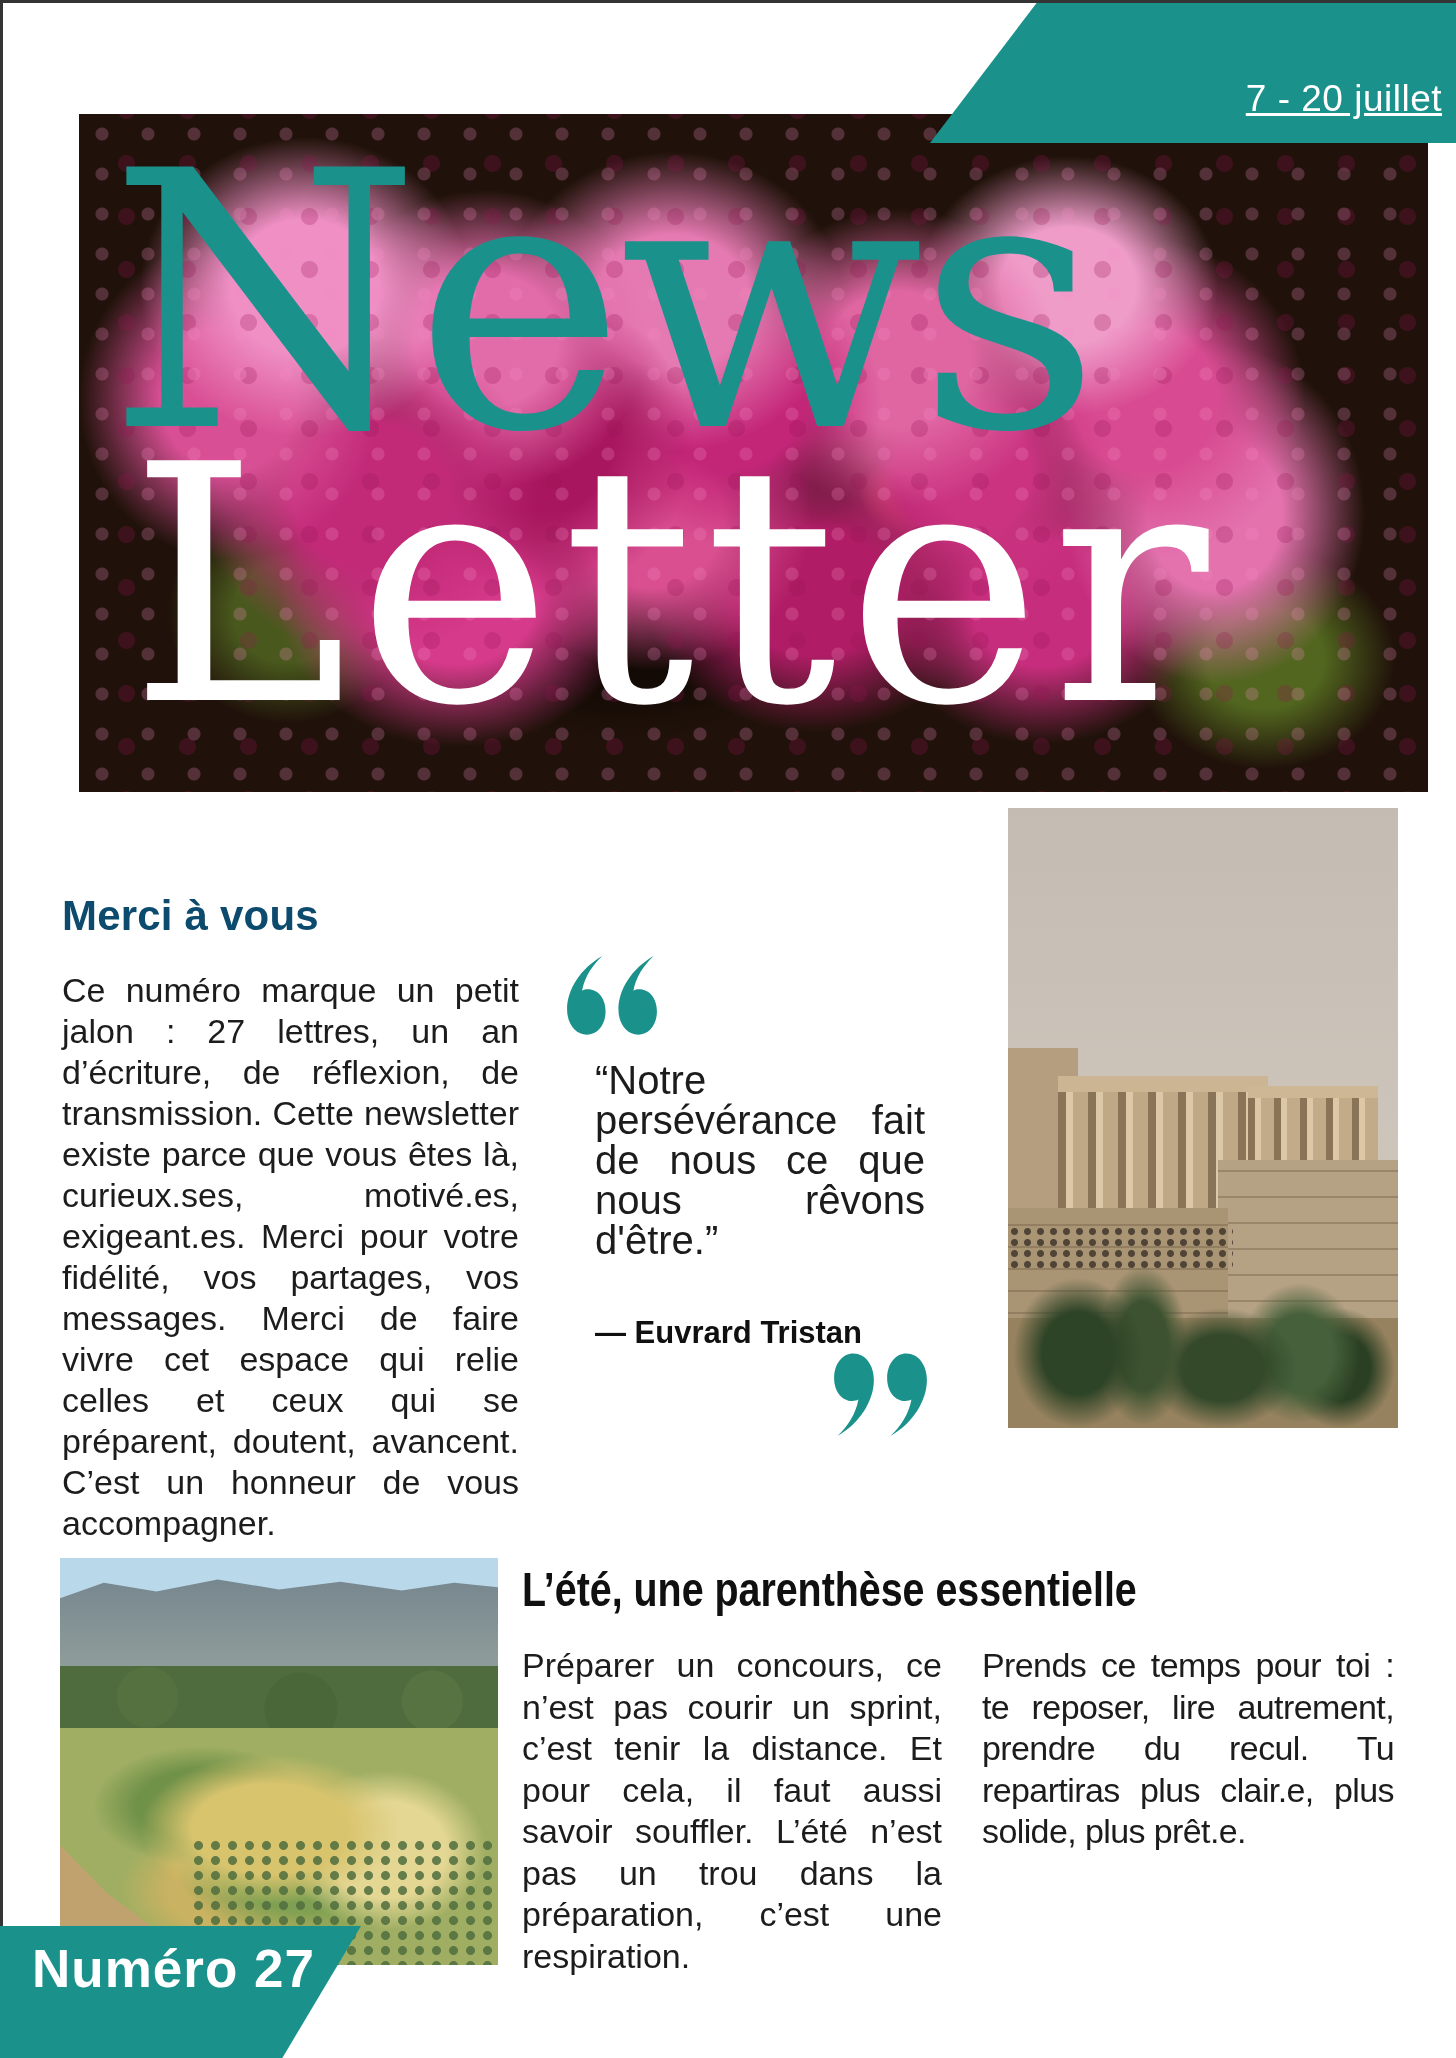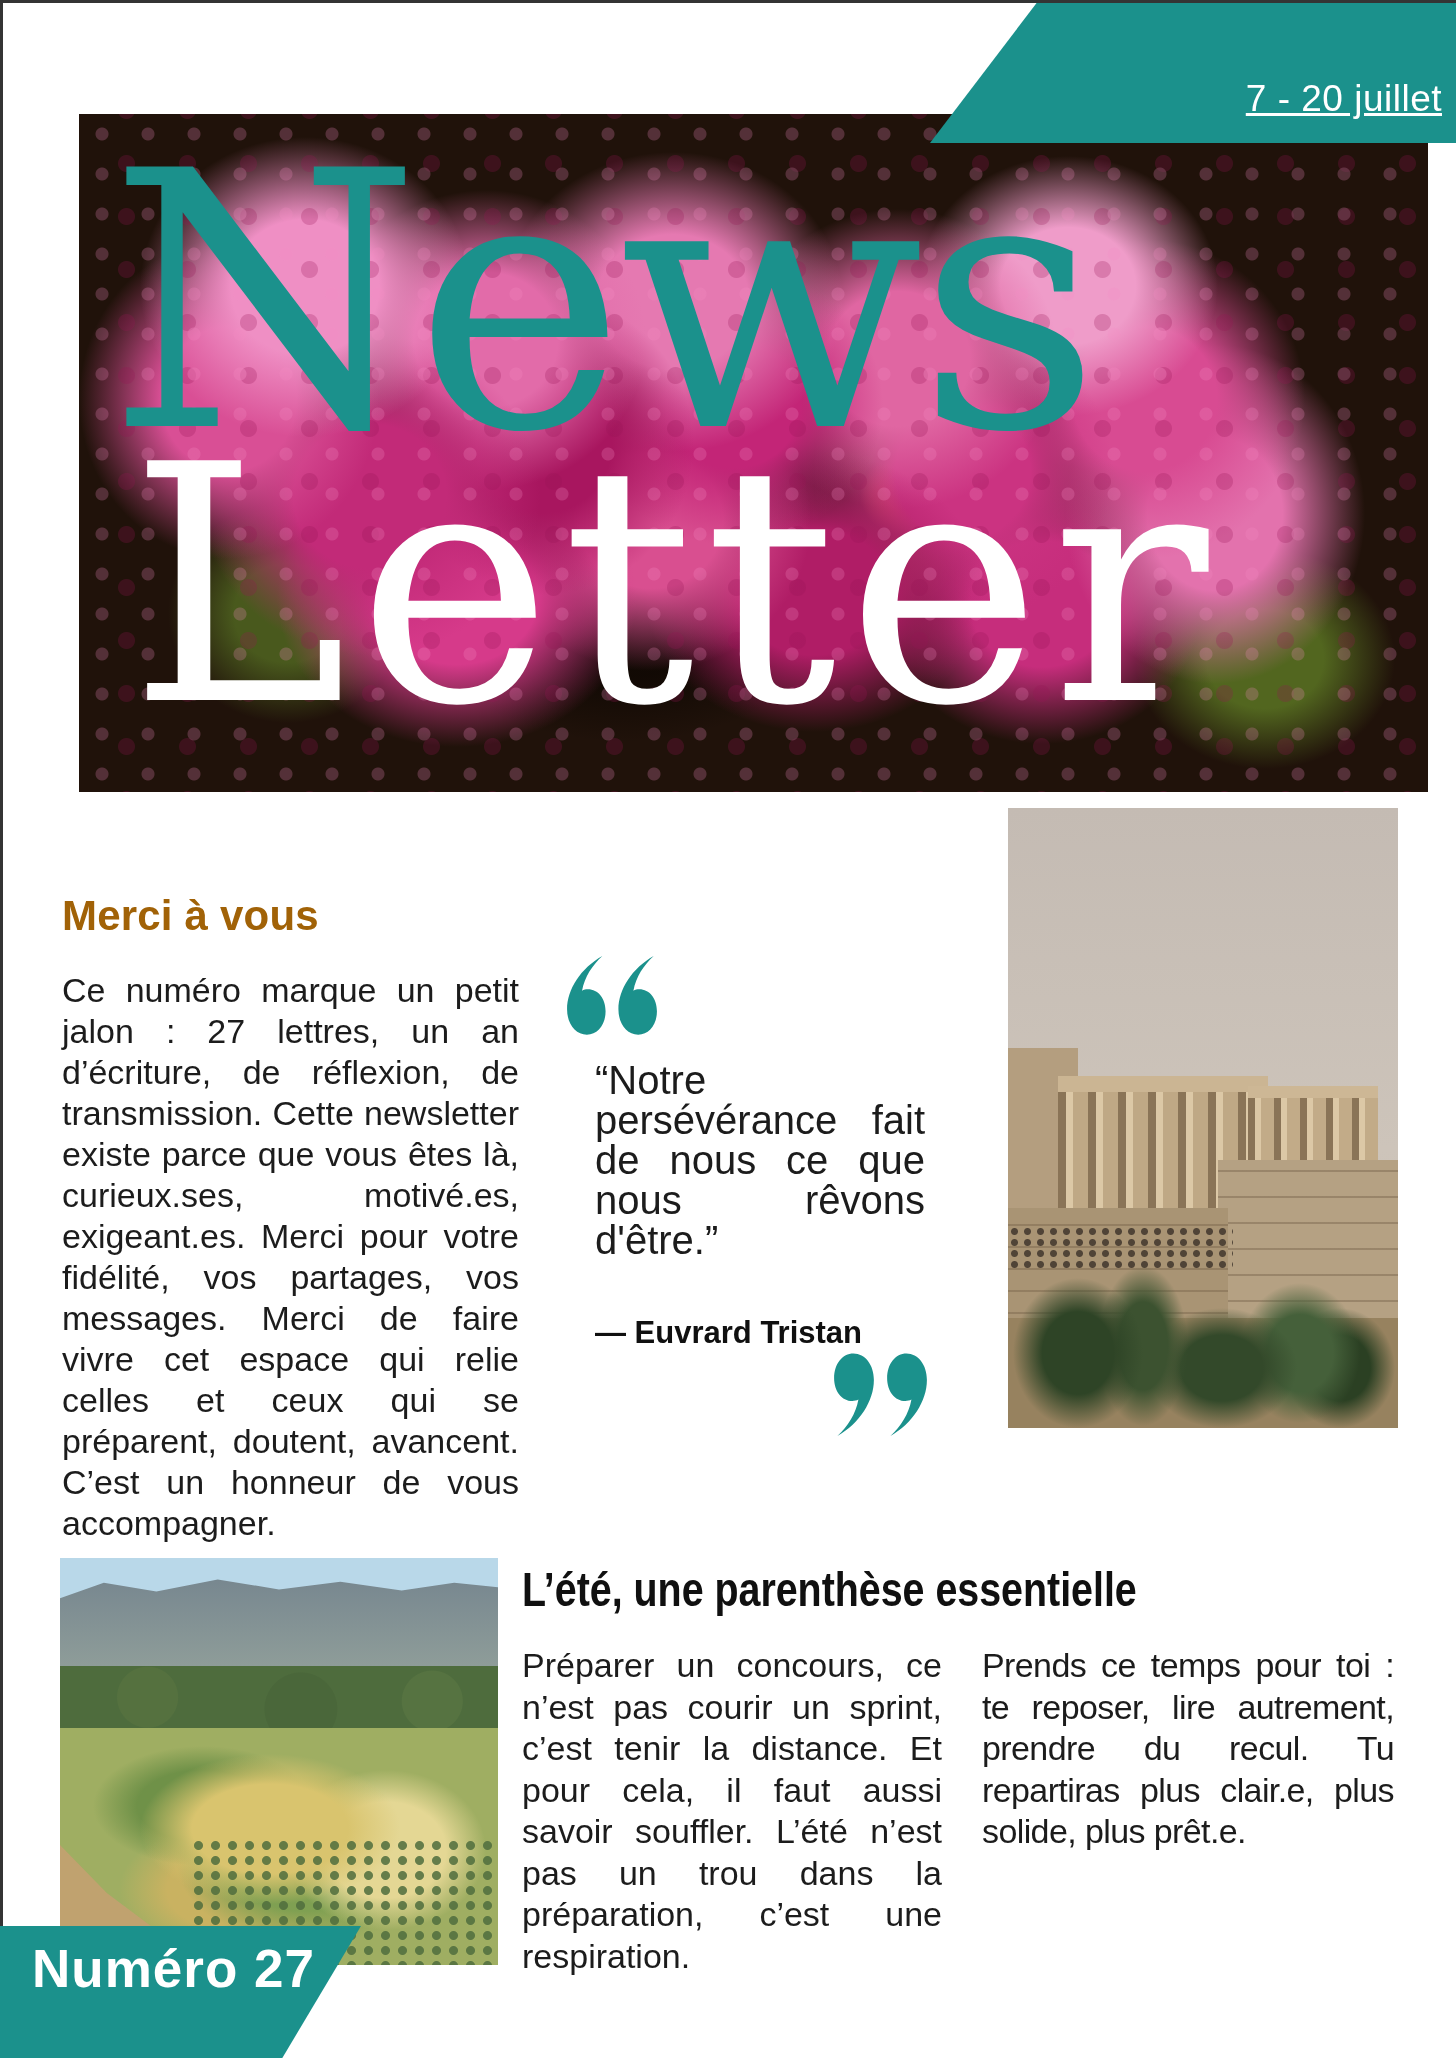--- a/index.html
+++ b/index.html
@@ -64,21 +64,21 @@
       radial-gradient(circle, rgba(150,20,85,.55) 0 8px, rgba(150,20,85,0) 9px);
     background-size:46px 40px,61px 53px;background-position:0 0,17px 23px;}
   .masthead{position:absolute;inset:0;z-index:2;font-family:"DejaVu Serif", serif;}
   .masthead .word1{position:absolute;left:30px;top:11px;font-size:356px;line-height:1;
     color:var(--accent);letter-spacing:-6px;}
   .masthead .word2{position:absolute;left:50px;top:308px;font-size:329px;line-height:1;
     color:#ffffff;letter-spacing:10px;}
 
   
   .h1{position:absolute;left:62px;top:860px;font-size:42px;font-weight:800;line-height:1;
-    letter-spacing:.2px;color:#a16207;z-index:2;}
+    letter-spacing:.2px;color:#0c4a6e;z-index:2;}
   .para-thanks{position:absolute;left:62px;top:936px;width:457px;font-size:34px;line-height:41px;
     text-align:justify;color:var(--ink);z-index:2;}
 
   
   .q-open{position:absolute;left:566px;top:956px;width:92px;height:80px;color:var(--accent);z-index:2;}
   .q-close{position:absolute;left:833px;top:1352px;width:95px;height:84px;color:var(--accent);
     transform:rotate(180deg);z-index:2;}
   .q-open svg,.q-close svg{display:block;width:100%;height:100%;}
   .quote-text{position:absolute;left:595px;top:1020px;width:330px;font-size:40px;line-height:40px;
     text-align:justify;color:var(--ink);z-index:2;}

